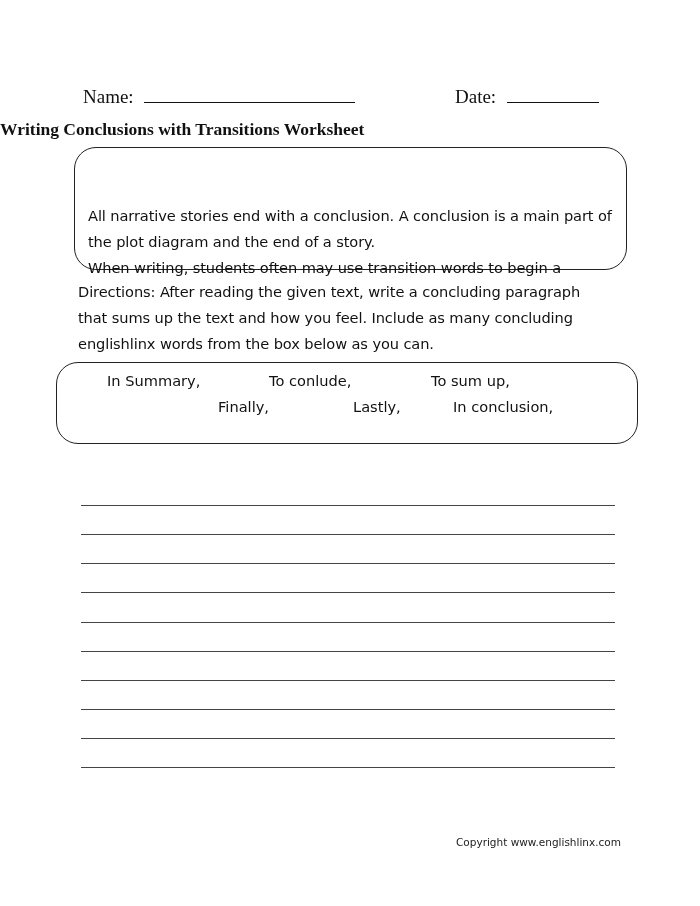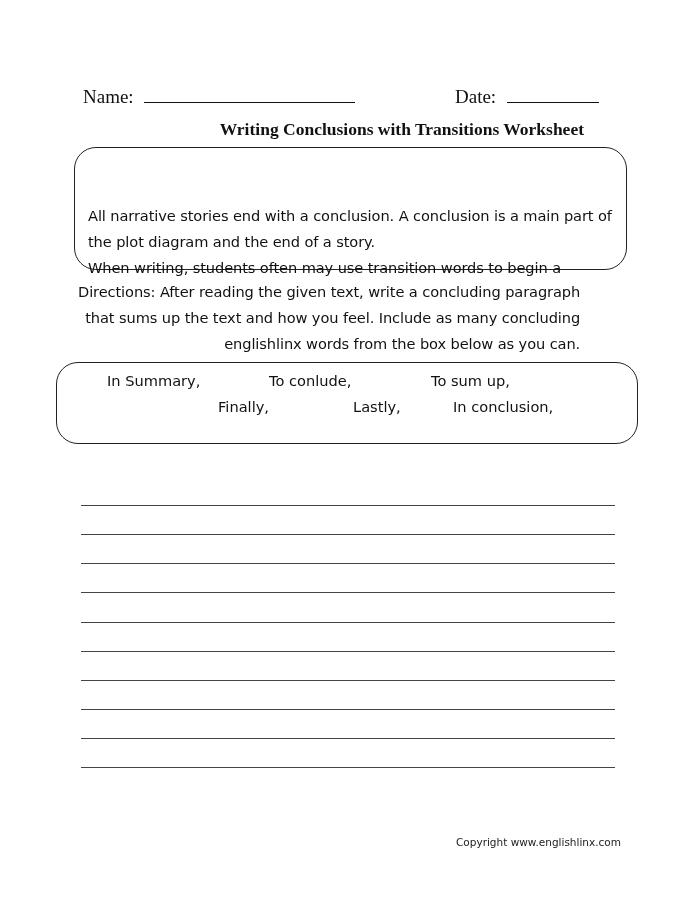--- a/index.html
+++ b/index.html
@@ -2,24 +2,24 @@
 <html><head>
 <meta charset="utf-8">
 <style>
   html, body { margin: 0; padding: 0; background: #ffffff; }
   body { width: 700px; height: 906px; position: relative; overflow: hidden; color: #111; }
   .serif { font-family: "Liberation Serif", "DejaVu Serif", serif; }
   .sans { font-family: "DejaVu Sans", "Liberation Sans", sans-serif; }
   .abs { position: absolute; }
   .header-line { font-weight: normal; font-size: 19px; }
   .blank { display: inline-block; border-bottom: 1.6px solid #111; height: 18px; vertical-align: baseline; }
-  .title { left: 0; width: 584px; top: 119px; text-align: right; font-weight: bold; font-size: 17.5px; }
+  .title { left: 0; width: 584px; top: 119px; text-align: left; font-weight: bold; font-size: 17.5px; }
   .box { border: 1.6px solid #222; border-radius: 22px; box-sizing: border-box; }
   .intro-text { font-size: 14.6px; line-height: 26px; letter-spacing: -0.1px; }
-  .dir-text { font-size: 14.6px; line-height: 26px; letter-spacing: -0.1px; text-align: right; }
+  .dir-text { font-size: 14.6px; line-height: 26px; letter-spacing: -0.1px; }
   .word { font-size: 14.6px; }
   .write-line { left: 81px; width: 534px; height: 0; border-top: 1.3px solid #444; }
   .copyright { font-size: 10.5px; color: #222; text-align: center; }
 </style>
 </head>
 <body>
 
 <div class="abs serif header-line" style="left:83px; top:84px;">
   <span>Name:</span>
   <span class="blank" style="width:211px; margin-left:6px;"></span>

